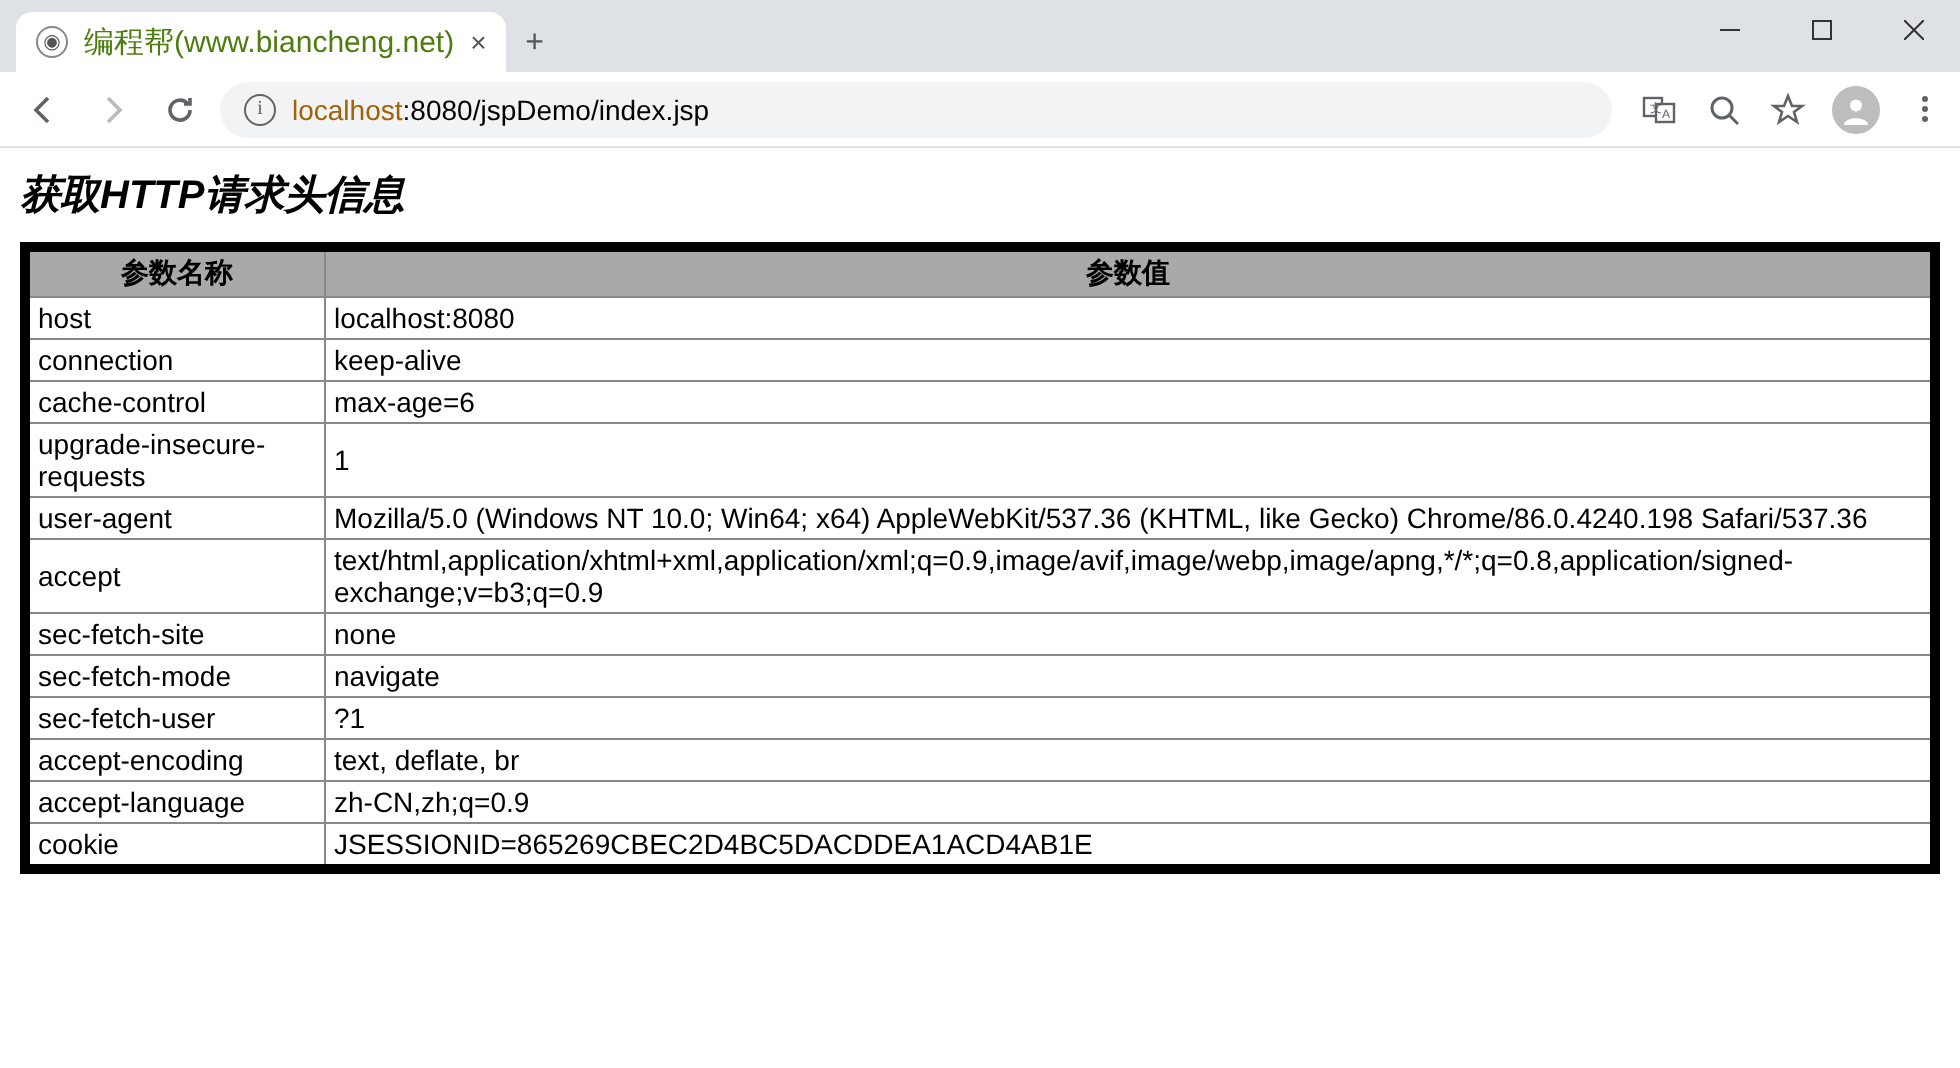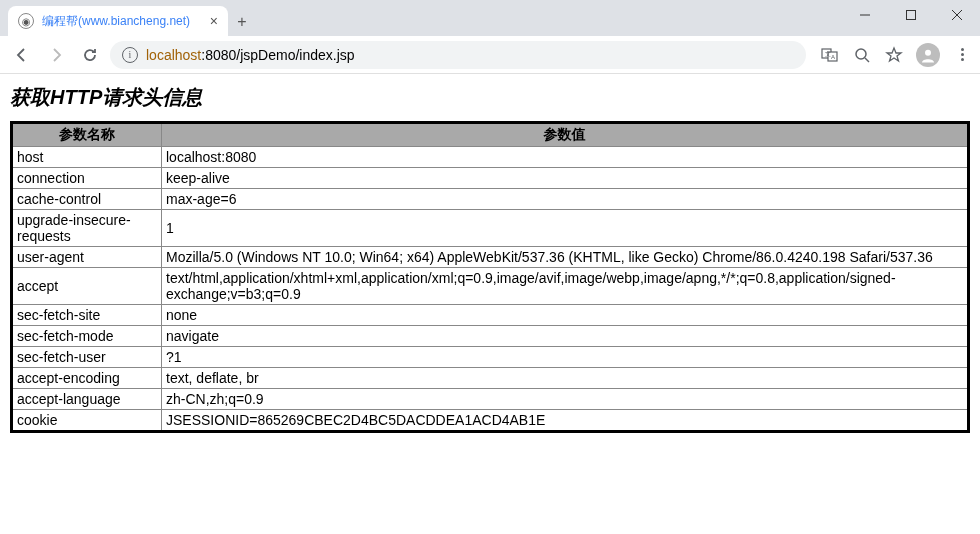--- a/index.html
+++ b/index.html
@@ -2,21 +2,21 @@
 <html><head>
 <meta charset="utf-8">
 <style>
 * { margin: 0; padding: 0; box-sizing: border-box; }
 body { font-family: Arial, "Microsoft YaHei", sans-serif; font-size: 13px; background: #fff; width: 980px; height: 534px; overflow: hidden; }
 
 
 .titlebar { height: 36px; background: #dee1e6; display: flex; align-items: flex-end; }
 .tab { background: #fff; height: 30px; margin-left: 8px; border-radius: 8px 8px 0 0; display: flex; align-items: center; padding: 0 10px; min-width: 220px; gap: 8px; }
 .tab-favicon { width: 16px; height: 16px; border: 1px solid #888; border-radius: 50%; display: flex; align-items: center; justify-content: center; font-size: 10px; color: #555; }
-.tab-title { flex: 1; font-size: 12px; color: #3b82f6; white-space: nowrap; overflow: hidden; }
+.tab-title { flex: 1; font-size: 15px; color: #4d7c0f; white-space: nowrap; overflow: hidden; }
 .tab-close { font-size: 14px; color: #555; cursor: pointer; }
 .new-tab { width: 28px; height: 28px; display: flex; align-items: center; justify-content: center; font-size: 16px; color: #555; cursor: pointer; }
 .win-controls { margin-left: auto; display: flex; align-items: flex-start; height: 100%; }
 .win-btn { width: 46px; height: 30px; display: flex; align-items: center; justify-content: center; color: #333; font-size: 12px; }
 .win-btn svg { width: 10px; height: 10px; }
 
 
 .toolbar { height: 38px; background: #fff; border-bottom: 1px solid #e0e0e0; display: flex; align-items: center; padding: 0 8px; gap: 6px; }
 .nav-btn { width: 28px; height: 28px; display: flex; align-items: center; justify-content: center; color: #5f6368; border-radius: 50%; }
 .nav-btn.disabled { color: #bbb; }
@@ -28,21 +28,21 @@
 .right-icons { display: flex; align-items: center; gap: 12px; margin-left: 8px; }
 .icon-btn { width: 20px; height: 20px; display: flex; align-items: center; justify-content: center; color: #5f6368; }
 .avatar { width: 24px; height: 24px; background: #bdbdbd; border-radius: 50%; display: flex; align-items: center; justify-content: center; }
 .avatar svg { width: 18px; height: 18px; fill: #fff; }
 .menu-dots { display: flex; flex-direction: column; gap: 2px; }
 .menu-dots span { width: 3px; height: 3px; background: #5f6368; border-radius: 50%; }
 
 
 .content { padding: 10px; }
 h2 { font-size: 20px; font-weight: bold; margin-bottom: 10px; font-style: italic; }
-table { border-collapse: collapse; width: 100%; border: 3px solid #000000; }
+table { border-collapse: collapse; width: 100%; border: 5px solid #000000; }
 th, td { border: 1px solid #888; padding: 2px 4px; text-align: left; font-size: 14px; vertical-align: middle; }
 th { background: #a9a9a9; text-align: center; font-weight: bold; }
 td.param-name { width: 150px; margin-left: 24px; }
 </style>
 </head>
 <body>
 
 <div class="titlebar">
   <div class="tab">
     <span class="tab-favicon">◉</span>

